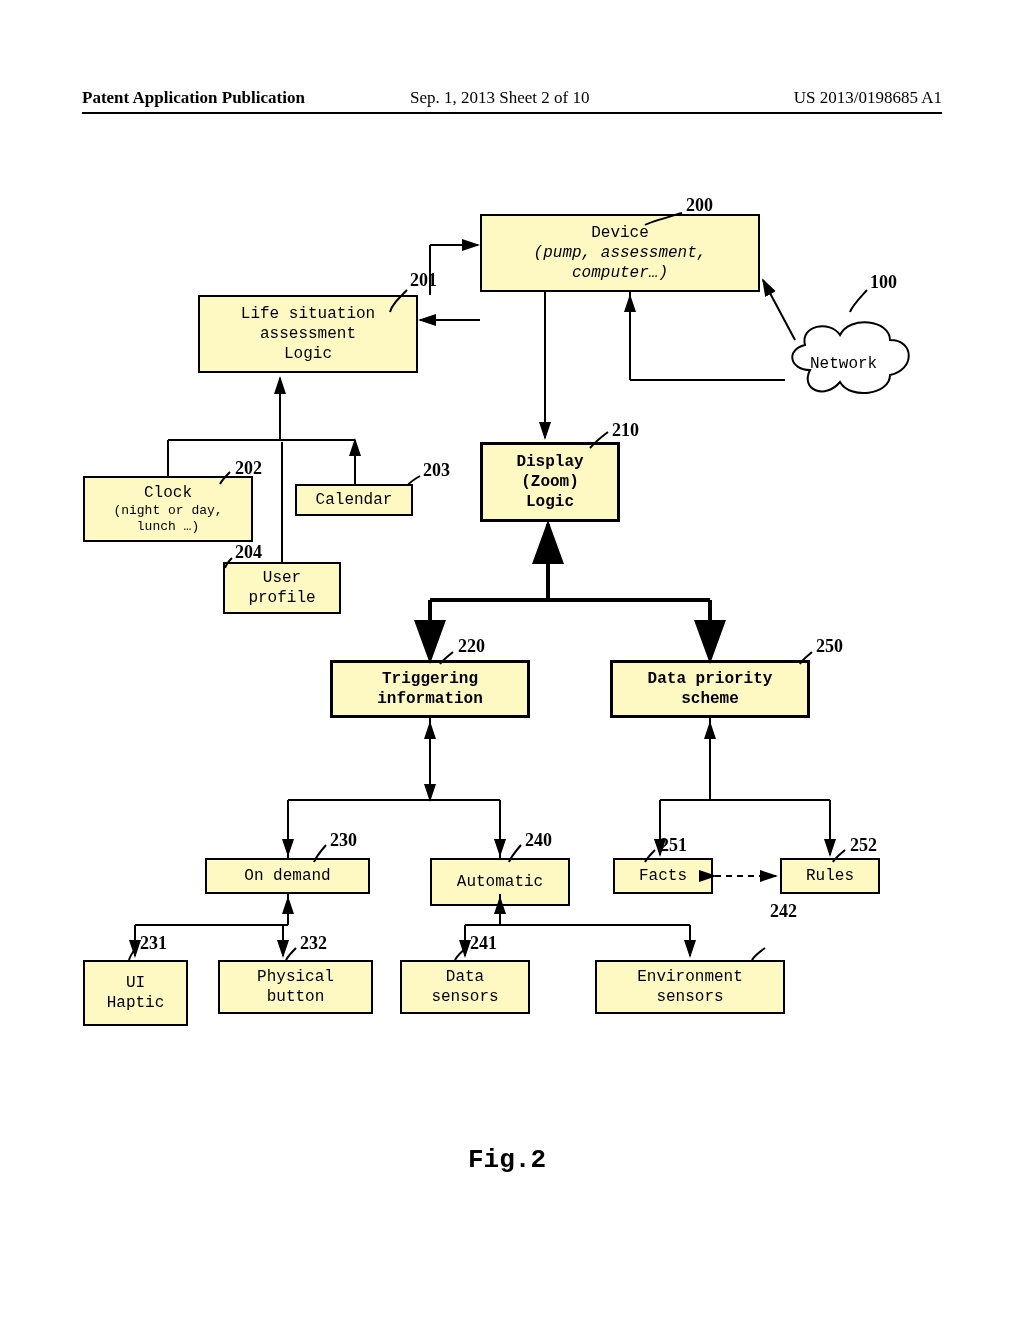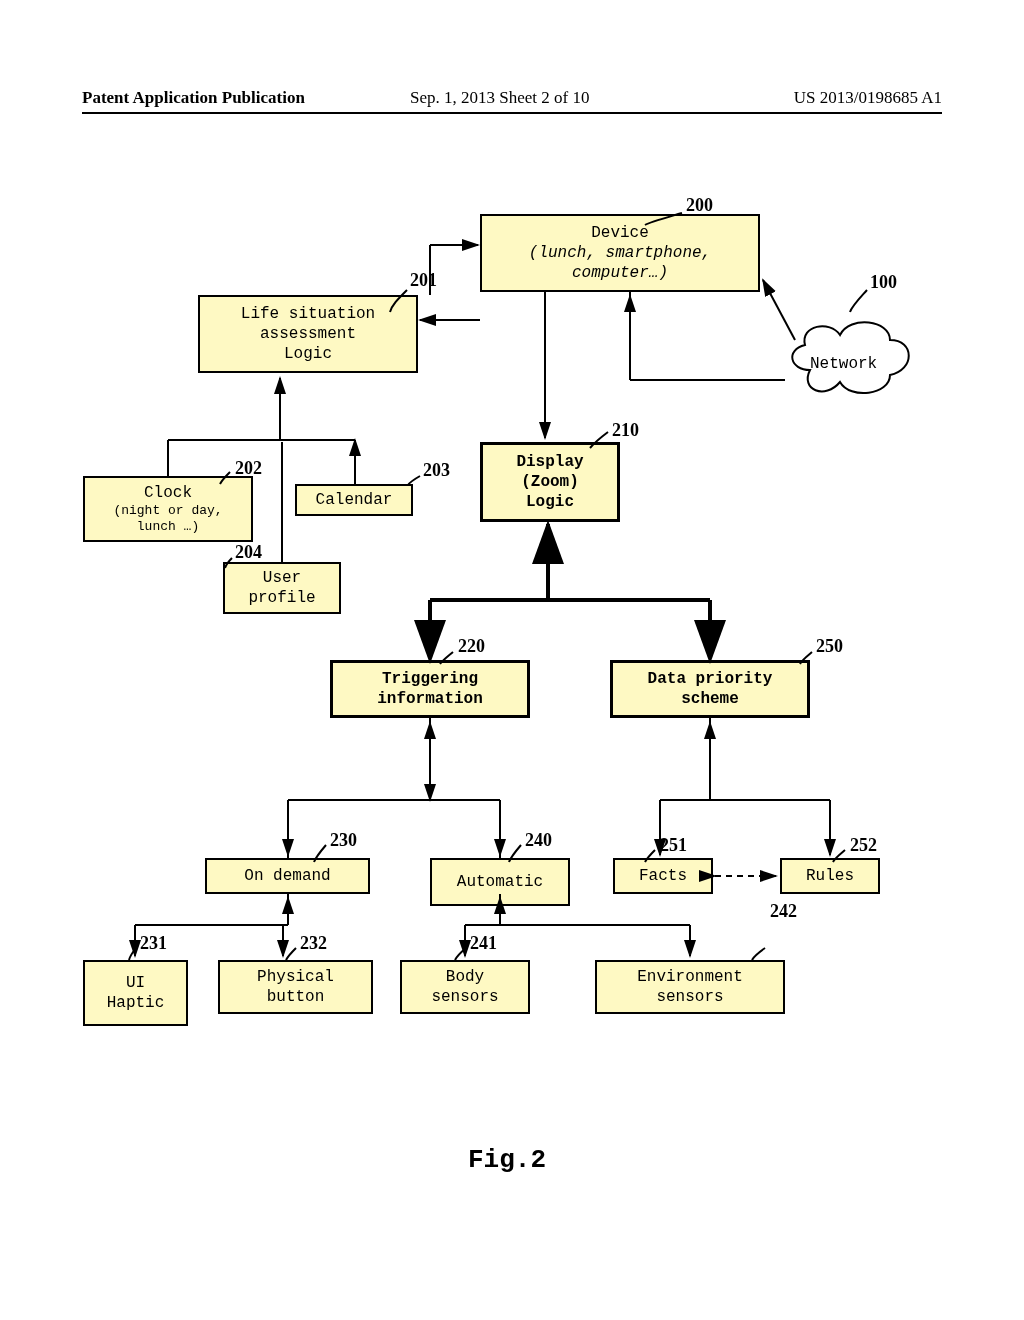--- a/index.html
+++ b/index.html
@@ -70,21 +70,21 @@
 
 <div class="header">
   <span class="header-left">Patent Application Publication</span>
   <span class="header-center">Sep. 1, 2013   Sheet 2 of 10</span>
   <span class="header-right">US 2013/0198685 A1</span>
 </div>
 <div class="header-line"></div>
 
 <div class="box" style="left:480px; top:214px; width:280px; height:78px;">
   <div>Device</div>
-  <div class="italic">(lunch, smartphone,</div>
+  <div class="italic">(pump, assessment,</div>
   <div class="italic">computer…)</div>
 </div>
 
 <svg class="arrow" style="left:780px; top:310px;" width="140" height="100">
   <path d="M30 60 C 10 60 5 40 25 35 C 20 15 50 10 60 25 C 70 5 110 10 110 30 C 135 30 135 60 110 65 C 110 85 70 90 60 72 C 45 90 20 80 30 60 Z" fill="none" stroke="#000" stroke-width="2"></path>
 </svg>
 <div style="position:absolute; left:810px; top:355px; font-family:'Courier New',monospace; font-size:16px;">Network</div>
 
 <div class="box" style="left:198px; top:295px; width:220px; height:78px;">
   <div>Life situation</div>
@@ -143,21 +143,21 @@
   <div>UI</div>
   <div>Haptic</div>
 </div>
 
 <div class="box" style="left:218px; top:960px; width:155px; height:54px;">
   <div>Physical</div>
   <div>button</div>
 </div>
 
 <div class="box" style="left:400px; top:960px; width:130px; height:54px;">
-  <div>Body</div>
+  <div>Data</div>
   <div>sensors</div>
 </div>
 
 <div class="box" style="left:595px; top:960px; width:190px; height:54px;">
   <div>Environment</div>
   <div>sensors</div>
 </div>
 
 <div class="refnum" style="left:686px; top:195px;">200</div>
 <div class="refnum" style="left:870px; top:272px;">100</div>

